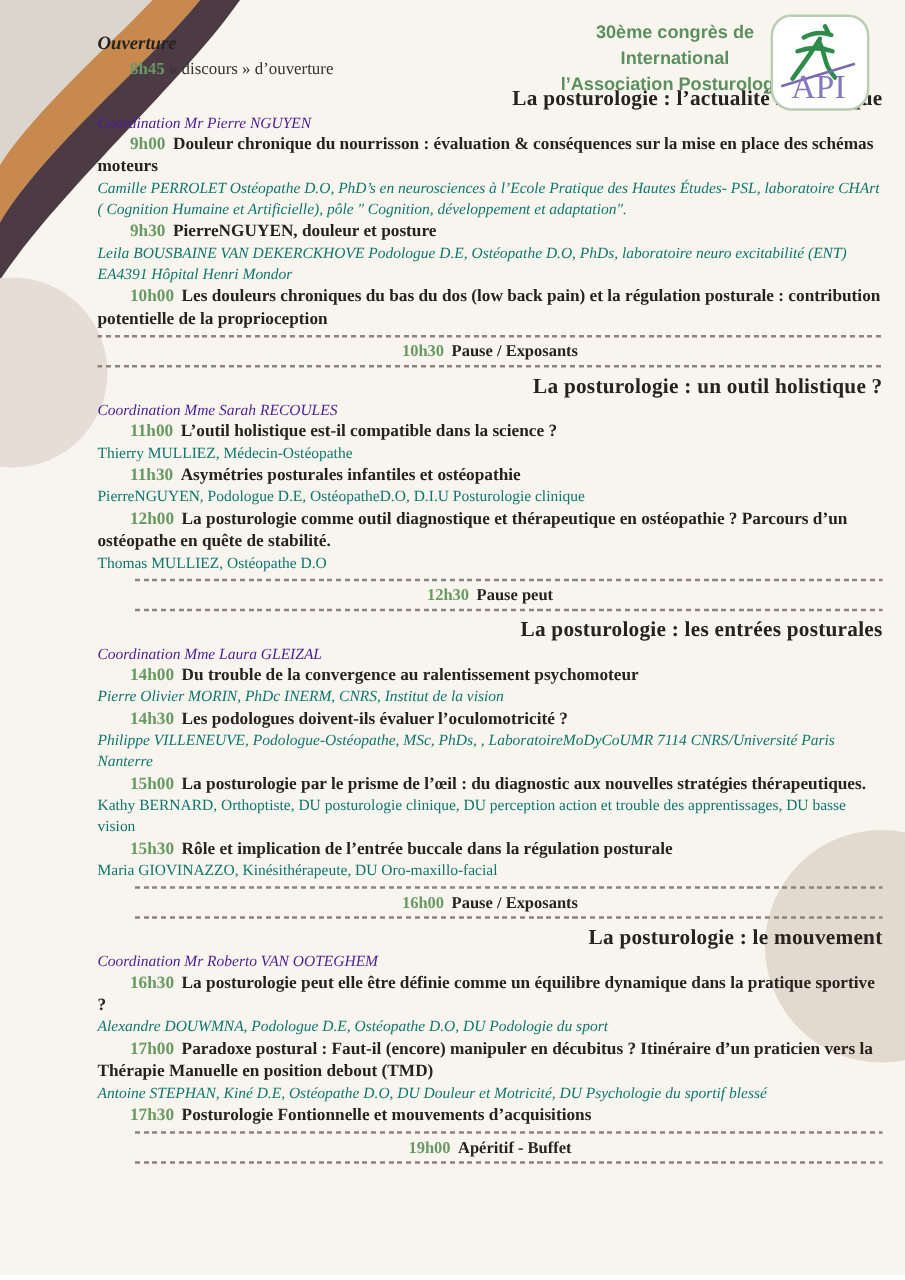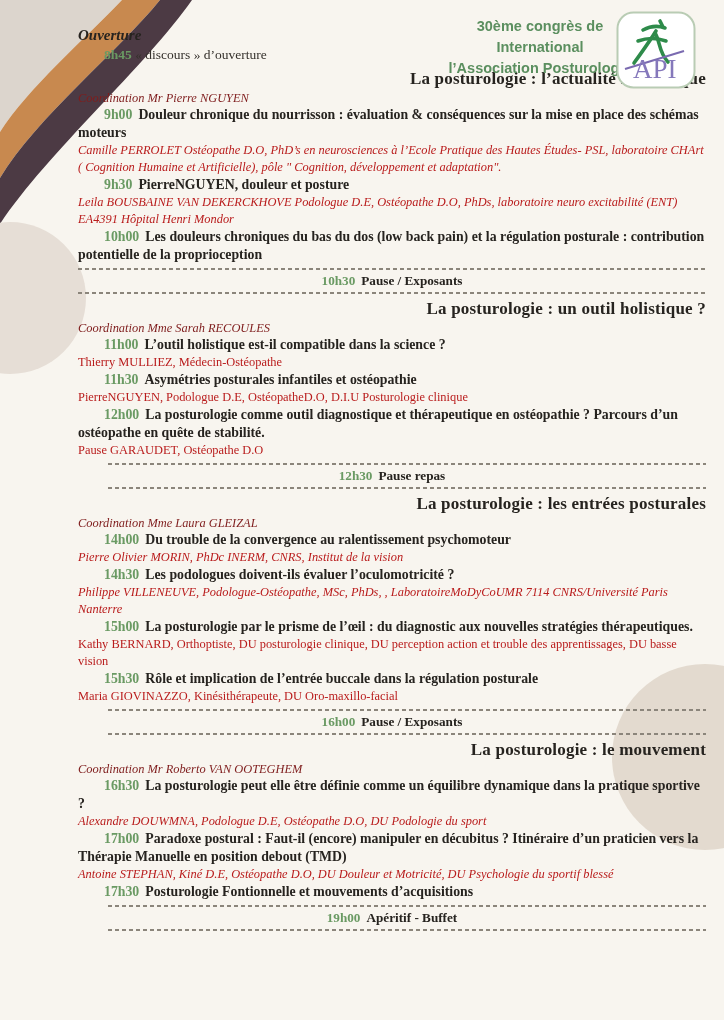--- a/index.html
+++ b/index.html
@@ -24,25 +24,25 @@
     color:#5b8f5f;text-align:center;
   }
   .logo{
     position:absolute;left:616px;top:11px;width:80px;height:78px;z-index:2;
   }
   
   .content{position:absolute;left:78px;top:26px;width:628px;z-index:1;}
   .opening-title{font-size:15px;font-weight:bold;margin:0;line-height:19px;color:#26231f;font-style:italic;}
   .opening-line{font-size:13.5px;margin:0;line-height:19px;text-indent:26px;color:#35312c;}
   .section-title{font-size:17px;font-weight:bold;margin:3px 0 0 0;line-height:23px;color:#26231f;letter-spacing:.2px;text-align:right;}
-  .coord{font-size:12.4px;font-style:italic;margin:0;line-height:16px;color:#7f1d1d;}
+  .coord{font-size:12.4px;font-style:italic;margin:0;line-height:16px;color:#4c1d95;}
   .talk{font-size:13.8px;font-weight:bold;margin:0;line-height:18px;text-indent:26px;color:#26231f;}
   .talk .time{margin-right:6px;}
   .time{color:#6a9a63;font-weight:bold;}
-  .speaker{font-size:12.4px;margin:0;line-height:17px;color:#b91c1c;font-weight:normal;}
+  .speaker{font-size:12.4px;margin:0;line-height:17px;color:#0f766e;font-weight:normal;}
   .speaker.it{font-style:italic;}
   
   .pause{margin:4px 0 3px 0;}
   .pause.indent .sep{margin-left:30px;width:calc(100% - 30px);}
   .sep{
     height:2px;width:100%;
     background:repeating-linear-gradient(90deg,#8b857b 0 4px,transparent 4px 7px);
   }
   .pause-row{display:block;text-align:center;font-size:13.2px;font-weight:bold;margin:0;line-height:18px;padding:2px 0;color:#26231f;}
   .pause-row .time{margin-right:6px;}
@@ -100,25 +100,25 @@
       <div class="sep"></div>
     </div>
 
     <h3 class="section-title">La posturologie : un outil holistique ?</h3>
     <p class="coord">Coordination Mme Sarah RECOULES</p>
     <p class="talk"><span class="time">11h00</span><span>L’outil holistique est-il compatible dans la science ?</span></p>
     <p class="speaker">Thierry MULLIEZ, Médecin-Ostéopathe</p>
     <p class="talk"><span class="time">11h30</span><span>Asymétries posturales infantiles et ostéopathie</span></p>
     <p class="speaker">PierreNGUYEN, Podologue D.E, OstéopatheD.O, D.I.U Posturologie clinique</p>
     <p class="talk"><span class="time">12h00</span><span>La posturologie comme outil diagnostique et thérapeutique en ostéopathie ? Parcours d’un ostéopathe en quête de stabilité.</span></p>
-    <p class="speaker">Pause GARAUDET, Ostéopathe D.O</p>
+    <p class="speaker">Thomas MULLIEZ, Ostéopathe D.O</p>
 
     <div class="pause indent">
       <div class="sep"></div>
-      <p class="pause-row"><span class="time">12h30</span><span>Pause repas</span></p>
+      <p class="pause-row"><span class="time">12h30</span><span>Pause peut</span></p>
       <div class="sep"></div>
     </div>
 
     <h3 class="section-title">La posturologie : les entrées posturales</h3>
     <p class="coord">Coordination Mme Laura GLEIZAL</p>
     <p class="talk"><span class="time">14h00</span><span>Du trouble de la convergence au ralentissement psychomoteur</span></p>
     <p class="speaker it">Pierre Olivier MORIN, PhDc INERM, CNRS, Institut de la vision</p>
     <p class="talk"><span class="time">14h30</span><span>Les podologues doivent-ils évaluer l’oculomotricité ?</span></p>
     <p class="speaker it">Philippe VILLENEUVE, Podologue-Ostéopathe, MSc, PhDs, , LaboratoireMoDyCoUMR 7114 CNRS/Université Paris Nanterre</p>
     <p class="talk"><span class="time">15h00</span><span>La posturologie par le prisme de l’œil : du diagnostic aux nouvelles stratégies thérapeutiques.</span></p>

